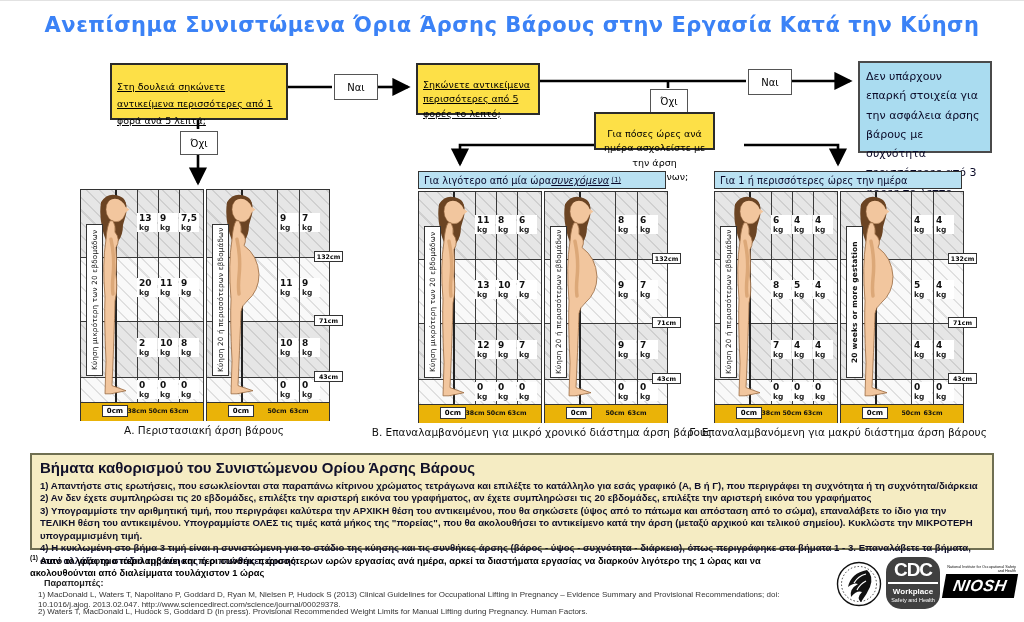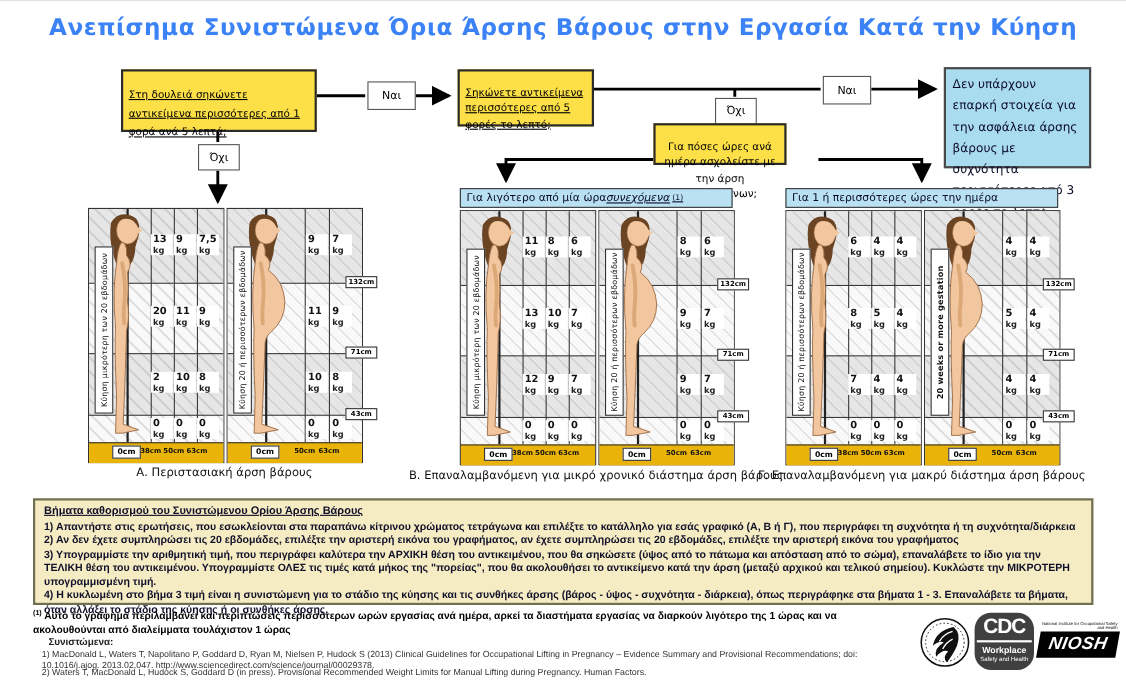--- a/index.html
+++ b/index.html
@@ -29,21 +29,21 @@
   .rotlabel.bold{font-weight:bold;font-size:7.4px;}
   .cell{position:absolute;width:20px;background:#fff;z-index:4;text-align:left;padding-left:2px;box-sizing:border-box;}
   .cell .num{font-size:9px;font-weight:bold;color:#111;line-height:10px;}
   .cell .kg{font-size:7.5px;font-weight:bold;color:#222;line-height:9px;}
   .ruler{position:absolute;left:0;top:212px;width:122px;height:18px;background:#eab308;border-top:1.2px solid #333;z-index:4;}
   .zerobox{position:absolute;top:2px;height:12px;background:#fff;border:1px solid #333;font-size:7px;font-weight:bold;display:flex;align-items:center;justify-content:center;box-sizing:border-box;}
   .cmlab{position:absolute;top:4px;width:22px;text-align:center;font-size:6.3px;font-weight:bold;color:#111;}
   .hmark{position:absolute;left:107px;width:29px;height:11px;background:#fff;border:1px solid #333;font-size:6.3px;font-weight:bold;display:flex;align-items:center;justify-content:center;z-index:6;box-sizing:border-box;}
   .caption{margin-top:5px;display:flex;justify-content:center;white-space:nowrap;font-size:10.5px;color:#111;}
   #steps{left:30px;top:452px;width:964px;height:97px;background:#f5ecc3;border:2px solid #6f6f52;box-sizing:border-box;padding:4px 8px;font-family:"Liberation Sans",sans-serif;color:#10102a;}
-  #steps .st{font-size:10px;font-weight:bold;margin-bottom:4px;text-decoration:underline;}
+  #steps .st{font-size:15px;font-weight:bold;margin-bottom:4px;}
   #steps .si{font-size:9.6px;font-weight:bold;line-height:1.3;}
   #footnote{left:30px;top:553px;width:770px;font-size:9.3px;font-weight:bold;color:#000;font-family:"Liberation Sans",sans-serif;line-height:1.25;}
   #footnote sup{font-size:6.5px;}
   #refs-title{left:44px;top:577px;font-size:9px;font-weight:bold;color:#222;font-family:"Liberation Sans",sans-serif;}
   .ref{left:38px;width:790px;font-size:8px;color:#333;font-family:"Liberation Sans",sans-serif;line-height:1.2;}
   #logos{left:836px;top:556px;width:180px;height:60px;}
   #hhs-logo{position:absolute;left:0;top:4px;}
   #cdc-logo{position:absolute;left:50px;top:0;width:54px;height:52px;background:#404040;color:#fff;text-align:center;font-family:"Liberation Sans",sans-serif;border-radius:15px;}
   #cdc-logo .big{font-size:19px;font-weight:bold;letter-spacing:-1px;line-height:24px;border-bottom:2px solid #fff;margin:1px 2px 0 2px;}
   #cdc-logo .w1{font-size:8px;font-weight:bold;line-height:10px;margin-top:3px;}
@@ -533,21 +533,21 @@
 
   <div class="abs" id="steps">
     <div class="st">Βήματα καθορισμού του Συνιστώμενου Ορίου Άρσης Βάρους</div>
     <div class="si">1) Απαντήστε στις ερωτήσεις, που εσωκλείονται στα παραπάνω κίτρινου χρώματος τετράγωνα και επιλέξτε το κατάλληλο για εσάς γραφικό (Α, Β ή Γ), που περιγράφει τη συχνότητα ή τη συχνότητα/διάρκεια</div>
     <div class="si">2) Αν δεν έχετε συμπληρώσει τις 20 εβδομάδες, επιλέξτε την αριστερή εικόνα του γραφήματος, αν έχετε συμπληρώσει τις 20 εβδομάδες, επιλέξτε την αριστερή εικόνα του γραφήματος</div>
     <div class="si">3) Υπογραμμίστε την αριθμητική τιμή, που περιγράφει καλύτερα την ΑΡΧΙΚΗ θέση του αντικειμένου, που θα σηκώσετε (ύψος από το πάτωμα και απόσταση από το σώμα), επαναλάβετε το ίδιο για την ΤΕΛΙΚΗ θέση του αντικειμένου. Υπογραμμίστε ΟΛΕΣ τις τιμές κατά μήκος της "πορείας", που θα ακολουθήσει το αντικείμενο κατά την άρση (μεταξύ αρχικού και τελικού σημείου). Κυκλώστε την ΜΙΚΡΟΤΕΡΗ υπογραμμισμένη τιμή.</div>
     <div class="si">4) Η κυκλωμένη στο βήμα 3 τιμή είναι η συνιστώμενη για το στάδιο της κύησης και τις συνθήκες άρσης (βάρος - ύψος - συχνότητα - διάρκεια), όπως περιγράφηκε στα βήματα 1 - 3. Επαναλάβετε τα βήματα, όταν αλλάξει το στάδιο της κύησης ή οι συνθήκες άρσης.</div>
   </div>
 
   <div class="abs" id="footnote"><sup>(1)</sup><span> Αυτό το γράφημα περιλαμβάνει και περιπτώσεις περισσότερων ωρών εργασίας ανά ημέρα, αρκεί τα διαστήματα εργασίας να διαρκούν λιγότερο της 1 ώρας και να ακολουθούνται από διαλείμματα τουλάχιστον 1 ώρας</span></div>
-  <div class="abs" id="refs-title">Συνιστώμενα:</div>
+  <div class="abs" id="refs-title">Παραπομπές:</div>
   <div class="abs ref" style="top:589px;">1)   MacDonald L, Waters T, Napolitano P, Goddard D, Ryan M, Nielsen P,  Hudock S (2013) Clinical Guidelines for Occupational Lifting in Pregnancy – Evidence Summary and Provisional Recommendations;  doi: 10.1016/j.ajog. 2013.02.047.   http://www.sciencedirect.com/science/journal/00029378.</div>
   <div class="abs ref" style="top:606px;">2)   Waters T, MacDonald L, Hudock S, Goddard D (in press).  Provisional Recommended Weight Limits for Manual Lifting during Pregnancy.  Human Factors.</div>
 
   <div class="abs" id="logos">
     <svg id="hhs-logo" width="46" height="46" viewBox="0 0 46 46">
       <circle cx="23" cy="23" r="21.5" fill="#fff" stroke="#111" stroke-width="1.4"></circle>
       <circle cx="23" cy="23" r="17.5" fill="none" stroke="#111" stroke-width="0.8" stroke-dasharray="1.5 2"></circle>
       <path d="M31,9 Q15,12 12,26 Q18,21 22,23 Q13,28 15,36 Q21,29 26,31 Q20,37 25,41 Q31,33 34,26 Q38,15 31,9 Z" fill="#111"></path>
       <path d="M30,13 Q22,15 18,22" stroke="#fff" stroke-width="1.2" fill="none"></path>
       <path d="M30,20 Q24,23 21,29" stroke="#fff" stroke-width="1.2" fill="none"></path>

